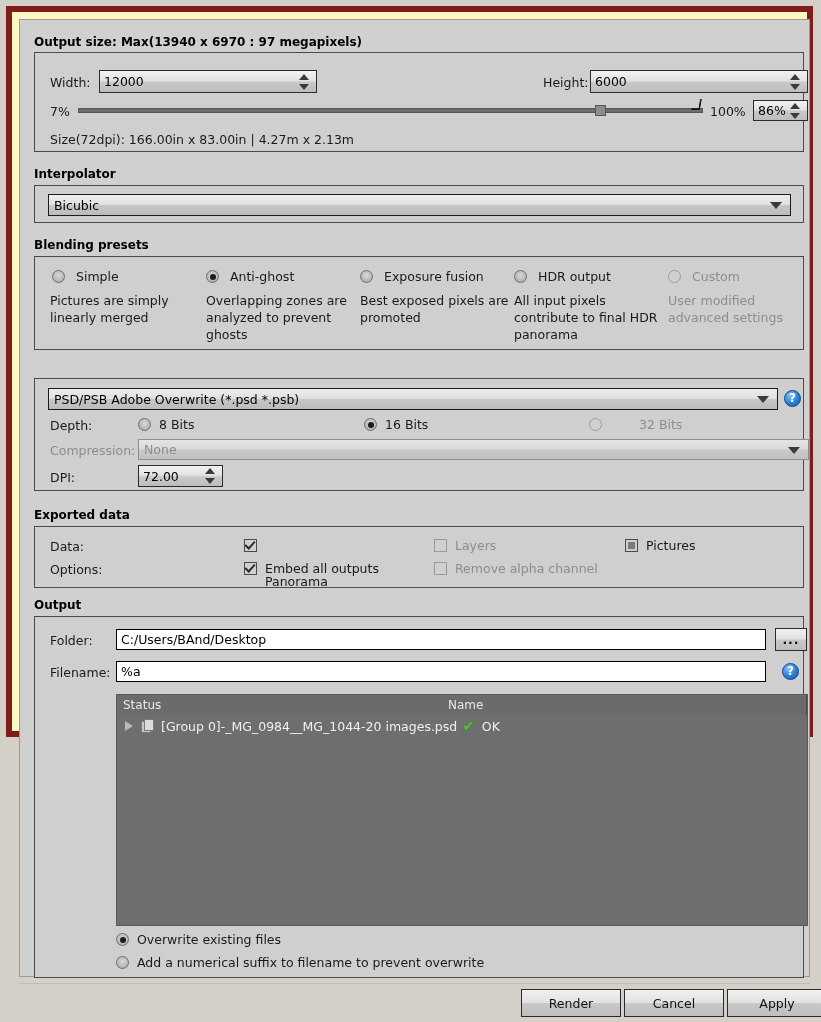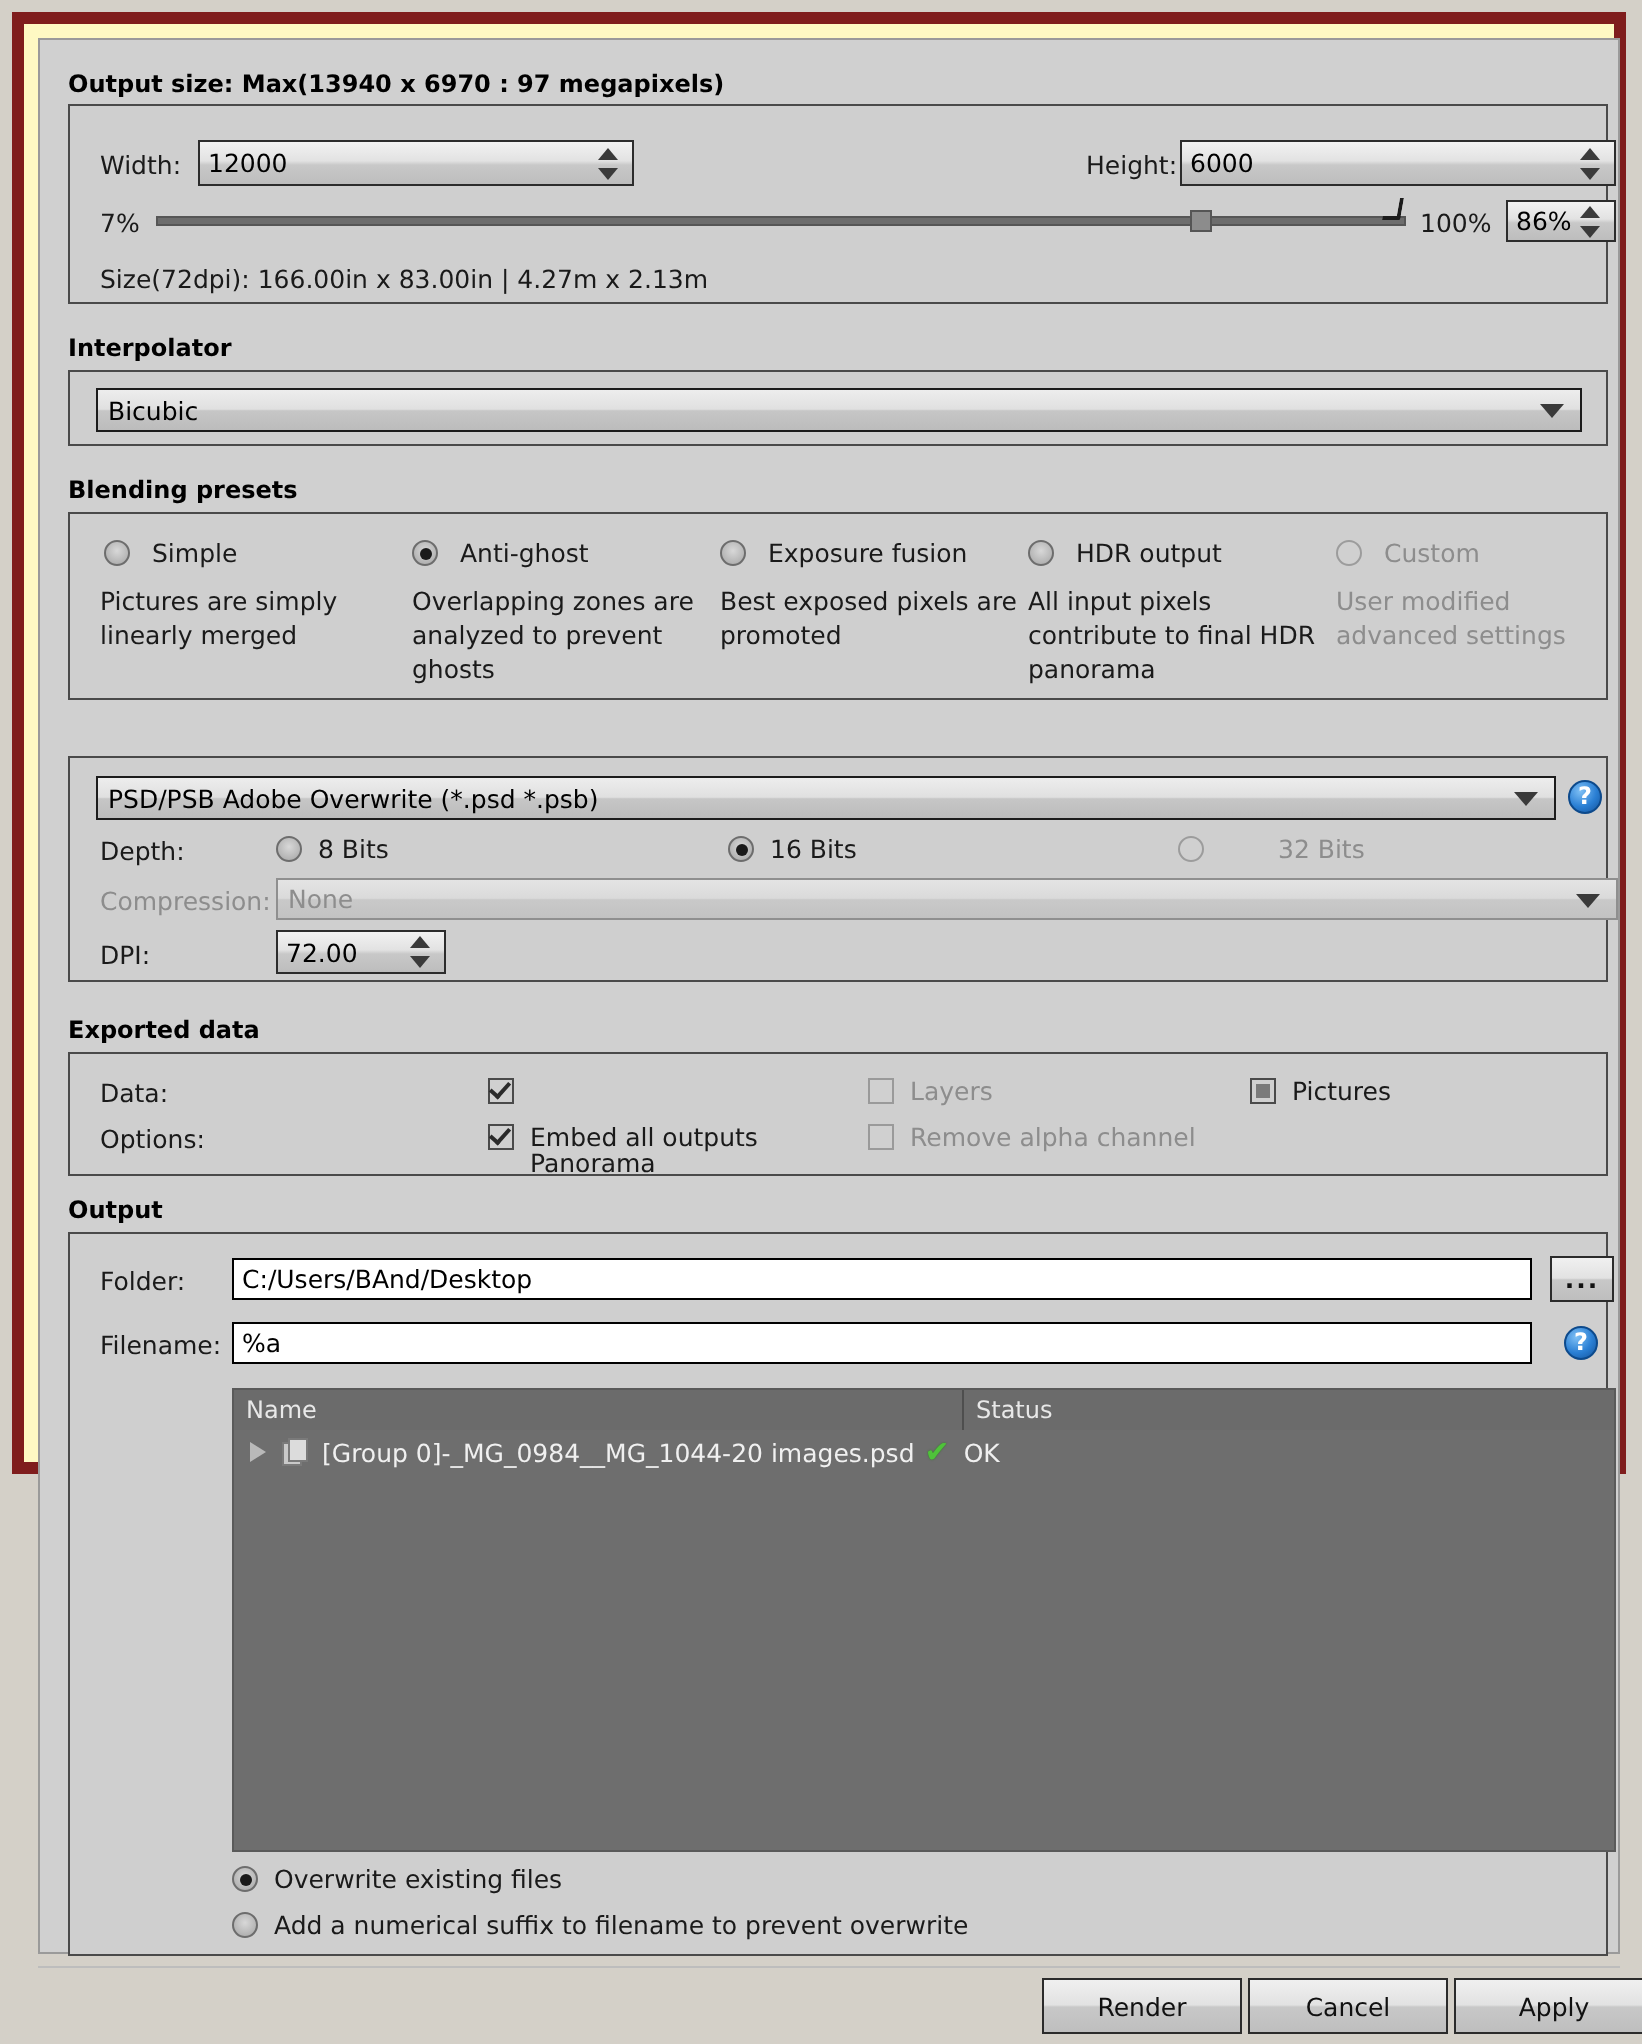--- a/index.html
+++ b/index.html
@@ -437,22 +437,22 @@
     <div class="lbl" style="left:30px; top:613px;">Folder:</div>
     <div class="tinput" style="left:96px; top:609px; width:650px; height:21px;">C:/Users/BAnd/Desktop</div>
     <div class="btn small" style="left:755px; top:608px; width:32px; height:23px;">...</div>
 
     <div class="lbl" style="left:30px; top:645px;">Filename:</div>
     <div class="tinput" style="left:96px; top:641px; width:650px; height:21px;">%a</div>
     <div class="help" style="left:762px; top:643px;">?</div>
 
     <div class="flist" style="left:96px; top:674px; width:692px; height:232px;">
       <div class="flist-head">
+        <div class="hcell c2">Status</div>
         <div class="hcell c1">Name</div>
-        <div class="hcell c2">Status</div>
       </div>
       <div class="flist-body">
         <div class="frow">
           <span class="tri"></span>
           <span class="stackicon">
             <i class="b"></i>
               <i class="f"></i>
           </span>
           <span class="fname">[Group 0]-_MG_0984__MG_1044-20 images.psd</span>
           <span class="okmark">✔</span>

